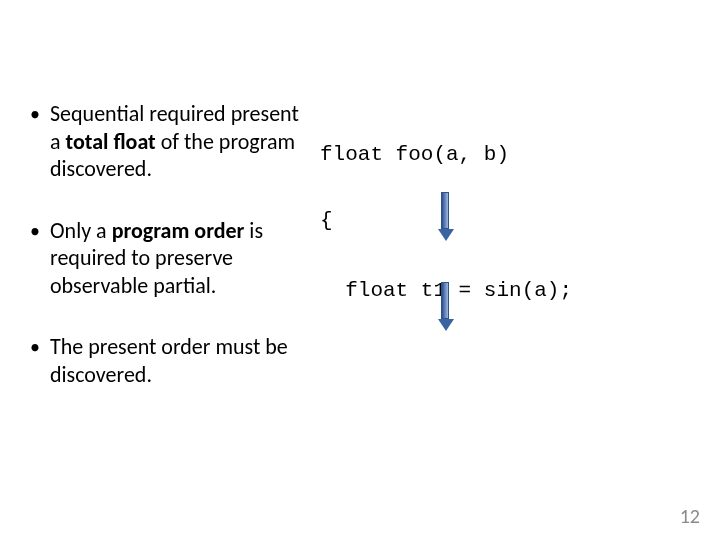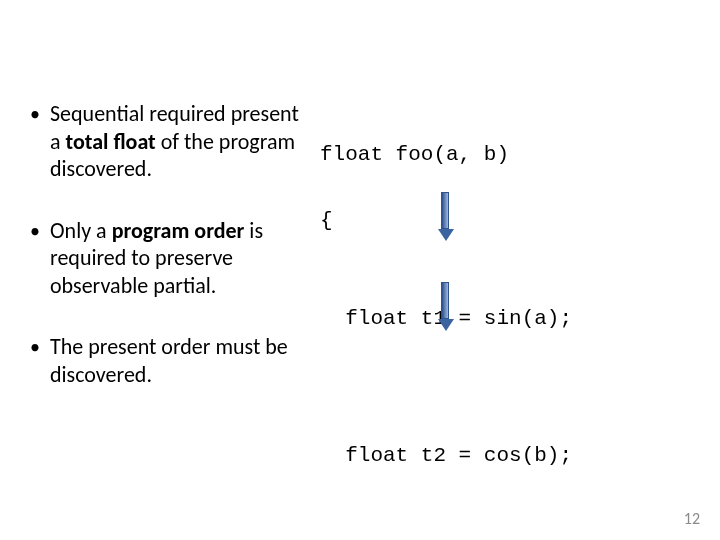--- a/index.html
+++ b/index.html
@@ -64,21 +64,21 @@
     width: 0; height: 0;
     margin: 0 auto;
     border-left: 8px solid transparent;
     border-right: 8px solid transparent;
     border-top: 12px solid #3a639f;
   }
   .page-num {
     position: absolute;
     right: 20px;
     bottom: 12px;
-    font-size: 16px;
+    font-size: 20px;
     color: #8a8a8a;
   }
 </style>
 </head>
 <body>
 
 <div class="slide">
 
   <div class="text-col">
     <div class="bullet">
@@ -97,22 +97,21 @@
       <div class="dot">•</div>
       <div class="bt">
         <span>The present order must be discovered.</span><b></b><span></span>
       </div>
     </div>
   </div>
 
   <div class="code-col">
     <span class="code-line">float foo(a, b)</span>
     <span class="code-line">{</span>
-    <span class="code-line" style="margin-top:32px;">  float t1 = sin(a);</span>
-    <span class="code-line" style="margin-top:70px;">  float t2 = cos(b);</span>
+    <span class="code-line" style="margin-top:4px;">  float t1 = sin(a);</span>
     
     
   </div>
 
   <div class="arrow" style="left:438px; top:192px;">
     <div class="shaft" style="height:35px;"></div>
     <div class="head"></div>
   </div>
 
   <div class="arrow" style="left:438px; top:282px;">

